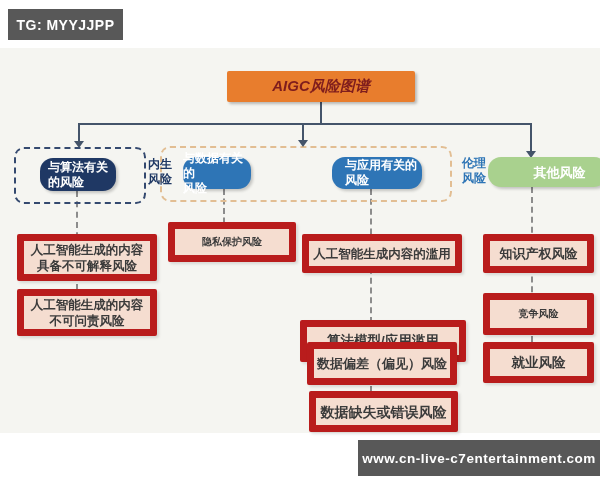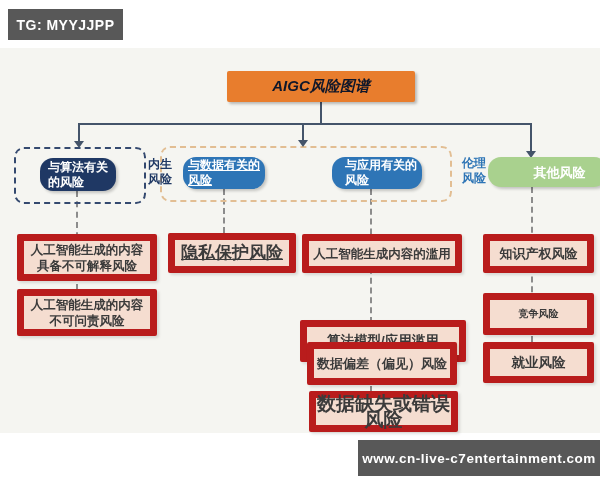--- a/index.html
+++ b/index.html
@@ -14,21 +14,21 @@
   .watermark{
     position:absolute;background:var(--watermark-bg,#585858);color:#fff;
     font-weight:bold;display:flex;align-items:center;justify-content:center;
     letter-spacing:.5px;white-space:nowrap;z-index:6;
   }
   .wm-top{left:8px;top:9px;width:115px;height:31px;font-size:14px;}
   .wm-bottom{left:358px;top:440px;width:242px;height:36px;font-size:13.5px;}
 
   .root-node{
     position:absolute;left:227px;top:71px;width:188px;height:31px;
-    background:var(--root-fill,#E87D2D);color:#0f172a;border-radius:2px;
+    background:var(--root-fill,#E87D2D);color:#7f1d1d;border-radius:2px;
     display:flex;align-items:center;justify-content:center;
     font-size:15px;font-weight:bold;font-style:italic;
     box-shadow:2px 2px 3px rgba(0,0,0,.25);z-index:3;
   }
 
   
   .vline,.hline{position:absolute;background:var(--connector,#44546A);z-index:1;}
   .vline{width:2px;}
   .hline{height:2px;}
   .arrow-down{
@@ -48,21 +48,21 @@
   .label-endogenous{left:119px;top:157px;width:34px;color:var(--branch-navy,#1F3864);}
   .label-ethics{left:433px;top:156px;width:34px;color:var(--branch-blue,#2E75B6);}
 
   .branch{
     position:absolute;color:#fff;font-weight:bold;font-size:12px;line-height:15px;
     display:flex;align-items:center;justify-content:center;text-align:left;
     border-radius:13px;white-space:pre-line;z-index:3;
     box-shadow:2px 2px 3px rgba(0,0,0,.2);
   }
   .branch-algorithm{left:40px;top:158px;width:76px;height:33px;background:var(--branch-navy,#1F3864);}
-  .branch-data{left:183px;top:157px;width:82px;height:32px;background:var(--branch-blue,#2E75B6);text-decoration:underline;}
+  .branch-data{left:183px;top:157px;width:68px;height:32px;background:var(--branch-blue,#2E75B6);}
   .branch-application{left:332px;top:157px;width:82px;height:32px;background:var(--branch-blue,#2E75B6);padding-left:8px;}
   .branch-other{left:488px;top:157px;width:95px;height:30px;background:var(--branch-green,#A9D18E);font-size:13px;padding-left:24px;}
 
   .dashv{position:absolute;width:0;border-left:2px dashed #8c8c8c;z-index:0;}
 
   .leaf{
     position:absolute;background:var(--leaf-fill,#F5DDD0);border:7px solid #b91c1c;
     color:#3b3b3b;font-weight:bold;border-radius:2px;
     display:flex;align-items:center;justify-content:center;text-align:center;
     white-space:pre-line;line-height:16px;z-index:2;
@@ -107,23 +107,23 @@
   <div class="dashv" style="left:76px;top:191px;height:99px;"></div>
   <div class="dashv" style="left:223px;top:189px;height:44px;"></div>
   <div class="dashv" style="left:370px;top:189px;height:203px;"></div>
   <div class="dashv" style="left:531px;top:187px;height:155px;"></div>
 
   <div class="leaf" style="left:17px;top:234px;width:126px;height:33px;font-size:12.5px;">人工智能生成的内容
 具备不可解释风险</div>
   <div class="leaf" style="left:17px;top:289px;width:126px;height:33px;font-size:12.5px;">人工智能生成的内容
 不可问责风险</div>
 
-  <div class="leaf" style="left:168px;top:233px;width:114px;height:26px;font-size:17px;text-decoration:underline;">隐私保护风险</div>
+  <div class="leaf" style="left:168px;top:222px;width:114px;height:26px;font-size:10px;">隐私保护风险</div>
 
   <div class="leaf" style="left:302px;top:234px;width:146px;height:25px;font-size:12.5px;">人工智能生成内容的滥用</div>
   <div class="leaf" style="left:300px;top:292px;width:152px;height:28px;font-size:13.5px;margin-top:28px;">算法模型/应用滥用</div>
   <div class="leaf" style="left:307px;top:342px;width:136px;height:29px;font-size:13px;">数据偏差（偏见）风险</div>
-  <div class="leaf" style="left:309px;top:391px;width:135px;height:27px;font-size:19px;">数据缺失或错误风险</div>
+  <div class="leaf" style="left:309px;top:391px;width:135px;height:27px;font-size:14px;">数据缺失或错误风险</div>
 
   <div class="leaf" style="left:483px;top:234px;width:97px;height:25px;font-size:13px;">知识产权风险</div>
   <div class="leaf" style="left:483px;top:293px;width:97px;height:28px;font-size:10px;">竞争风险</div>
   <div class="leaf" style="left:483px;top:342px;width:97px;height:27px;font-size:13.5px;">就业风险</div>
 </div>
 
 </body></html>

